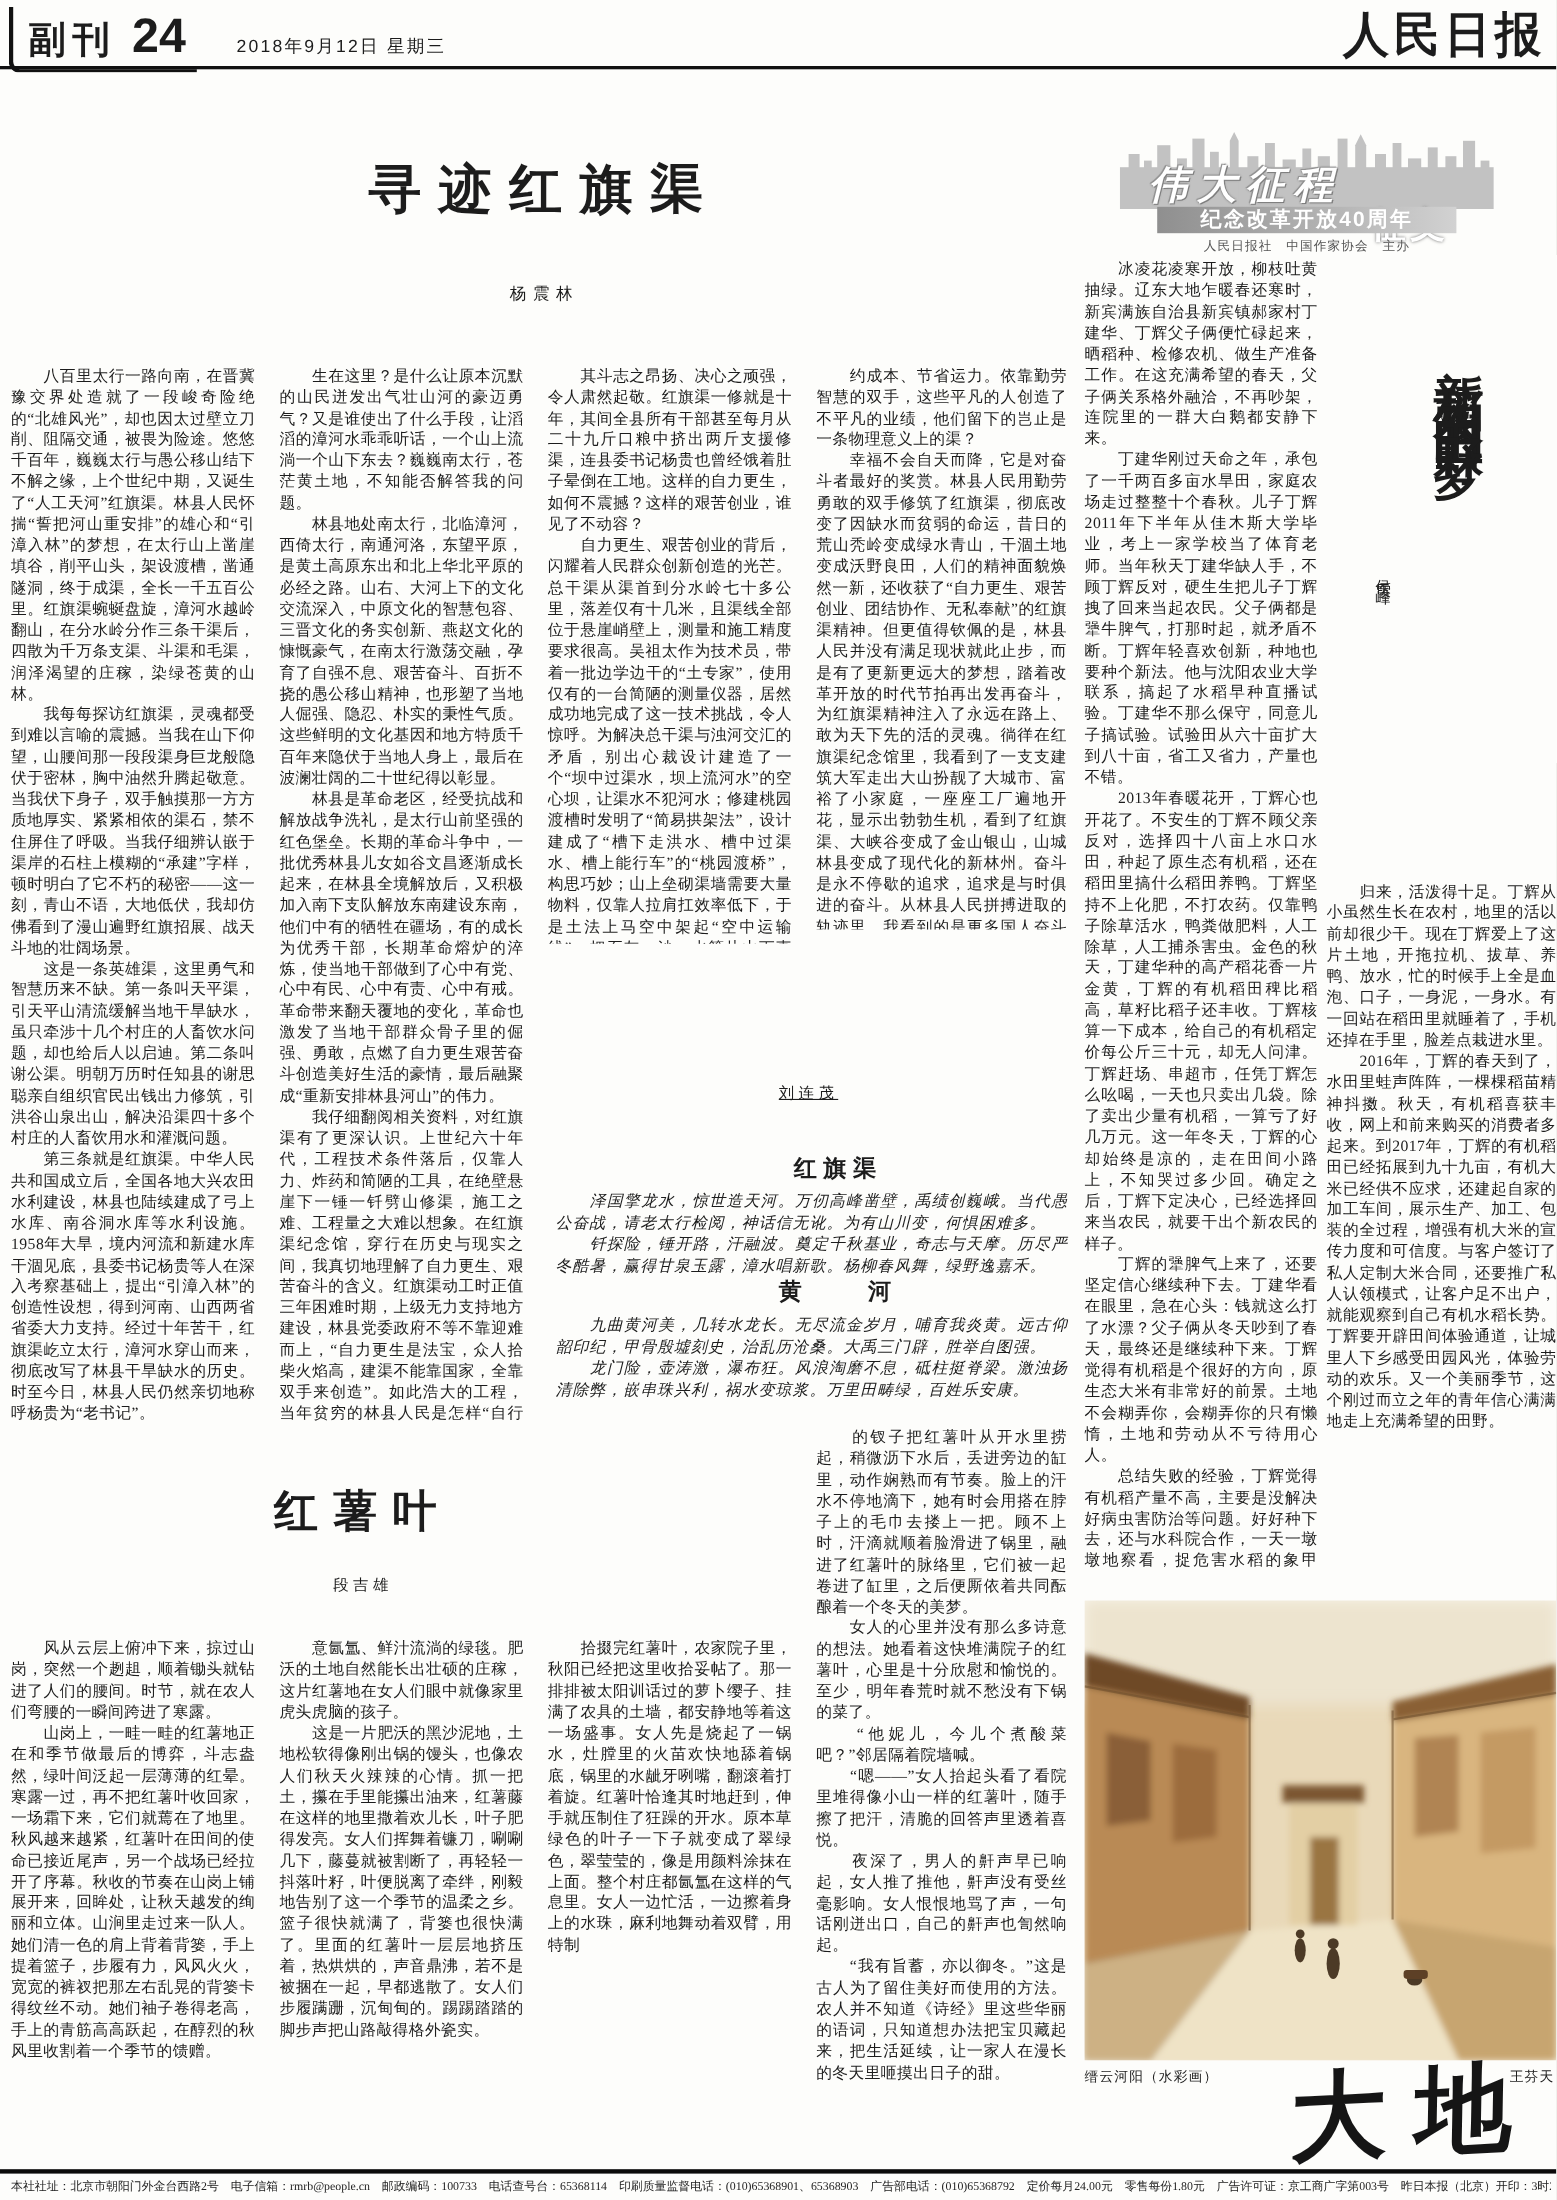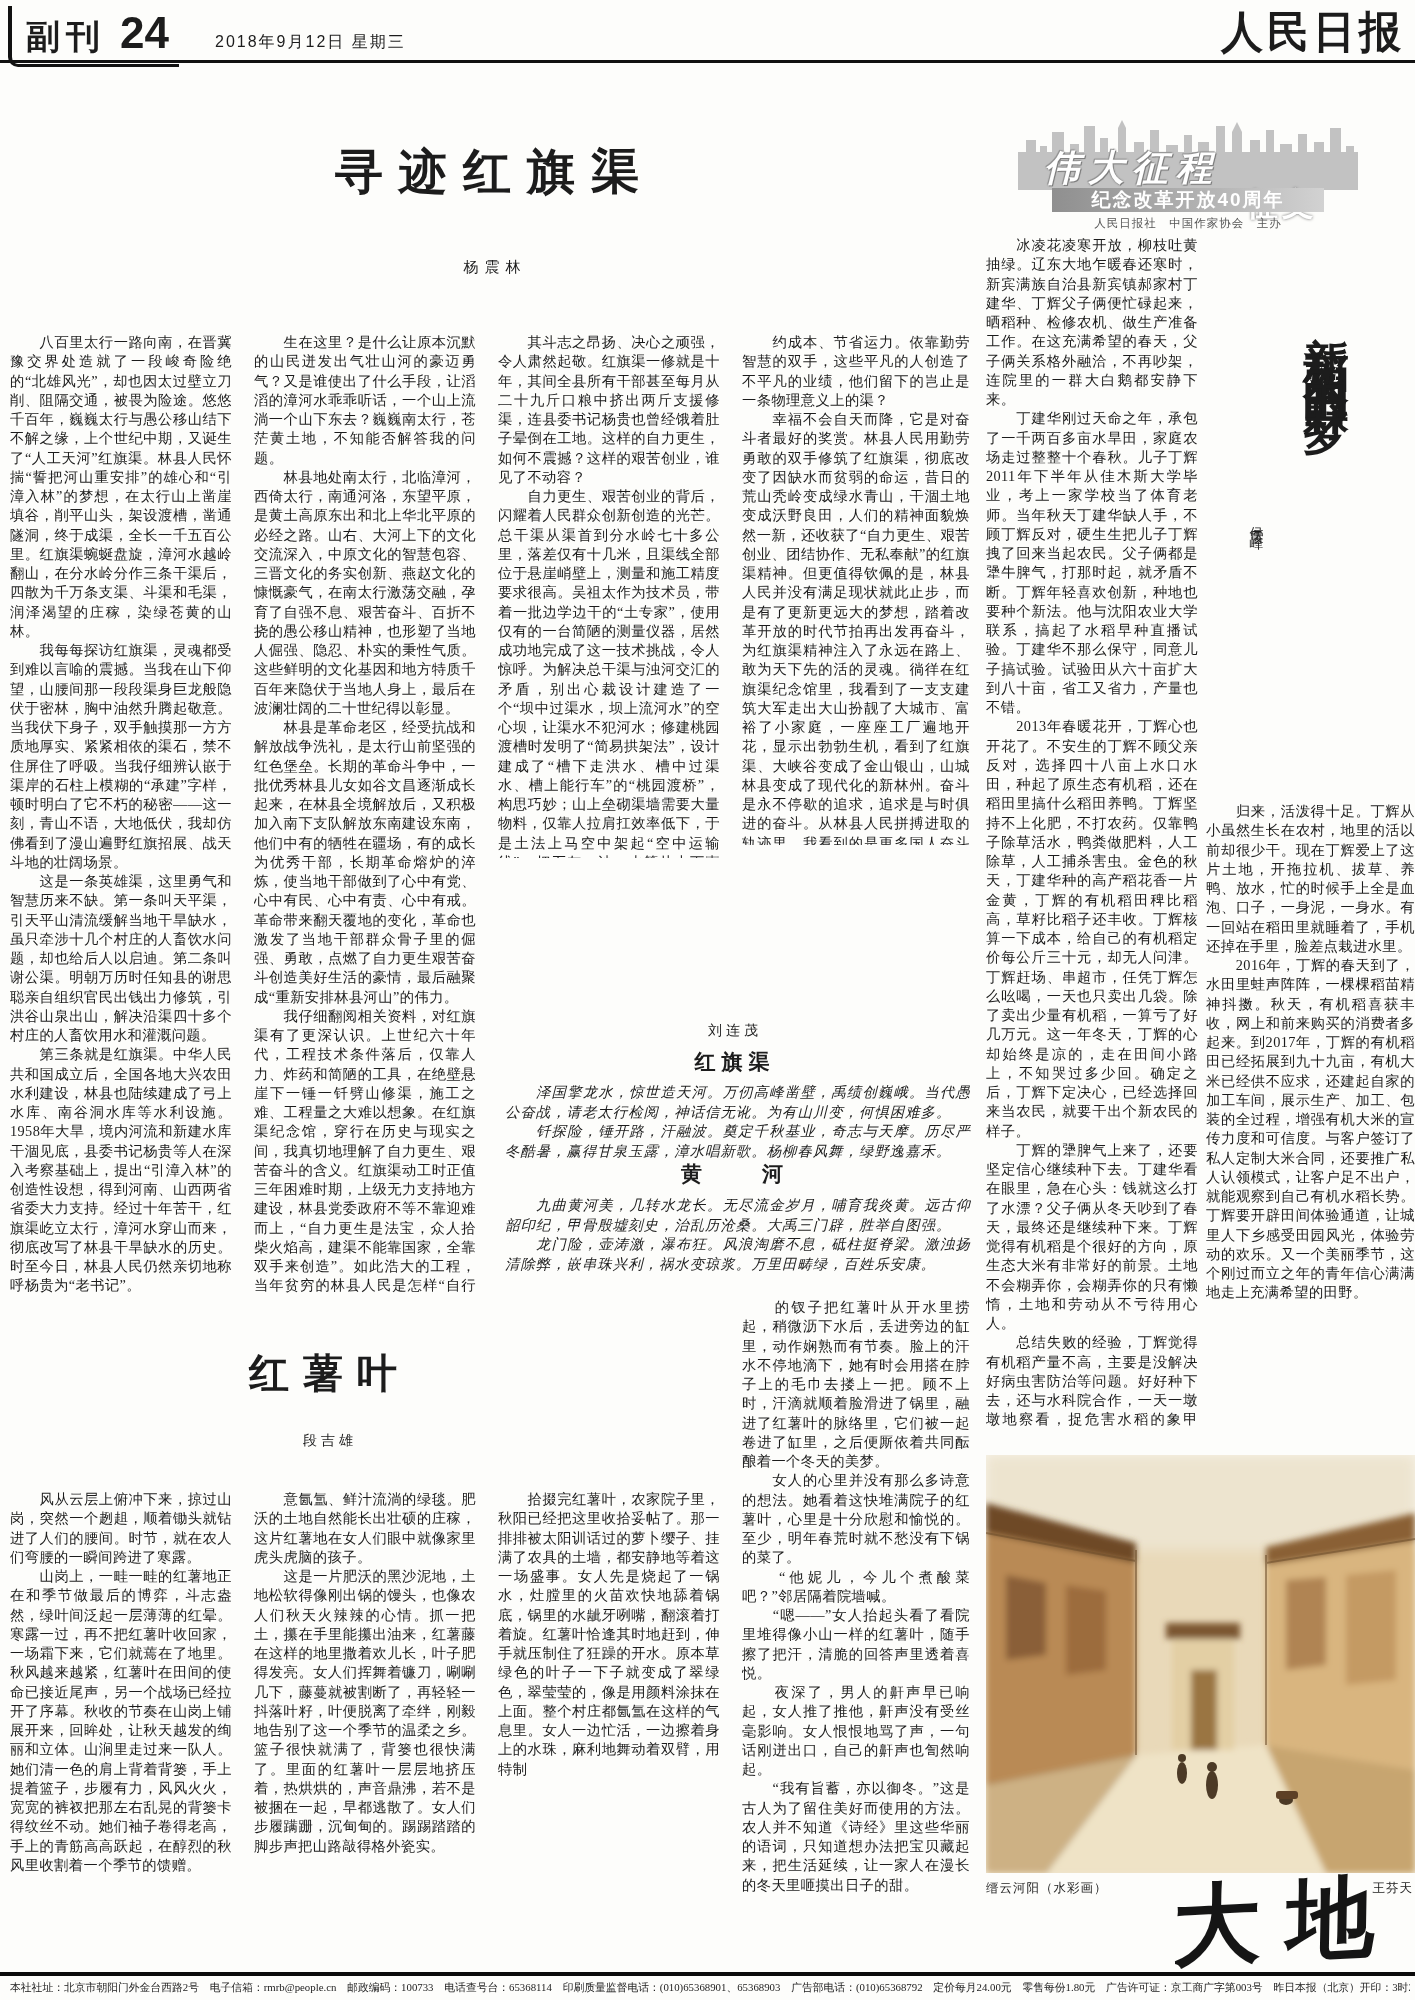--- a/index.html
+++ b/index.html
@@ -20,22 +20,22 @@
   .col{position:absolute;text-align:justify;font-size:14.3px;line-height:19.25px;overflow:hidden;white-space:pre-line;letter-spacing:.4px;}
   
   #banner{position:absolute;left:1018px;top:118px;width:340px;height:104px;}
   #skyline{position:absolute;left:0;top:0;width:340px;height:72px;}
   #banner-title{position:absolute;left:26px;top:26px;font-family:"Liberation Sans",sans-serif;font-weight:900;font-size:36px;letter-spacing:8px;color:#fff;text-shadow:0 0 2px #8a8a8a,0 0 2px #8a8a8a,1px 1px 0 #777,-1px -1px 0 #999;font-style:italic;}
   #banner-badge{position:absolute;left:228px;top:28px;font-family:"Liberation Sans",sans-serif;font-weight:900;font-size:32px;letter-spacing:4px;color:#fff;text-shadow:0 0 3px #666;margin-top:37px;}
   #banner-sub{position:absolute;left:34px;top:70px;width:272px;height:24px;line-height:24px;text-align:center;color:#fff;font-family:"Liberation Sans",sans-serif;font-weight:700;font-size:19px;letter-spacing:2px;background:linear-gradient(90deg,#8f8f8f,#b5b5b5 60%,#d2d2d2);}
   #banner-org{position:absolute;left:0;top:98px;width:340px;text-align:center;font-size:11.5px;color:#555;letter-spacing:1px;font-family:"Liberation Sans",sans-serif;}
   
   #poem-title{left:500px;top:905px;width:470px;text-align:center;font-size:40px;letter-spacing:10px;}
-  #poem-author{left:500px;top:1022px;width:470px;text-align:center;font-size:14px;letter-spacing:4px;}
-  .poem-sub{position:absolute;width:470px;left:500px;text-align:center;font-family:"Liberation Sans",sans-serif;font-weight:900;font-size:21px;letter-spacing:6px;}
+  #poem-author{left:500px;top:985px;width:470px;text-align:center;font-size:14px;letter-spacing:4px;text-decoration:underline;}
+  .poem-sub{position:absolute;width:470px;left:527px;text-align:center;font-family:"Liberation Sans",sans-serif;font-weight:900;font-size:21px;letter-spacing:6px;}
   .poem-text{position:absolute;left:505px;width:466px;font-style:italic;font-size:14.4px;line-height:19.5px;text-align:justify;white-space:pre-line;letter-spacing:1px;}
   
   #ra-title{position:absolute;left:1296px;top:300px;height:430px;writing-mode:vertical-rl;font-family:"Liberation Sans",sans-serif;font-weight:900;font-size:46px;letter-spacing:12px;}
   #ra-author{position:absolute;left:1247px;top:515px;height:90px;writing-mode:vertical-rl;font-size:14px;letter-spacing:5px;}
   
   #essay-title{left:10px;top:1346px;width:640px;text-align:center;font-size:40px;letter-spacing:14px;}
   #essay-author{left:10px;top:1432px;width:640px;text-align:center;font-size:14px;letter-spacing:4px;}
   
   #painting{position:absolute;left:986px;top:1455px;width:429px;height:418px;}
   #painting svg{display:block;}

